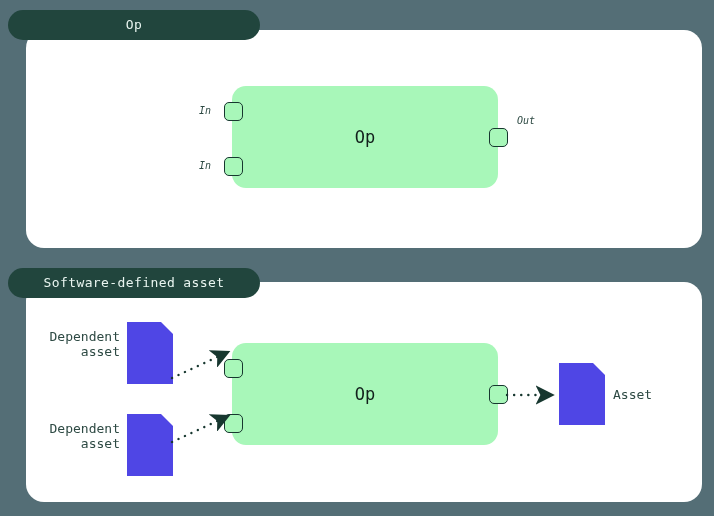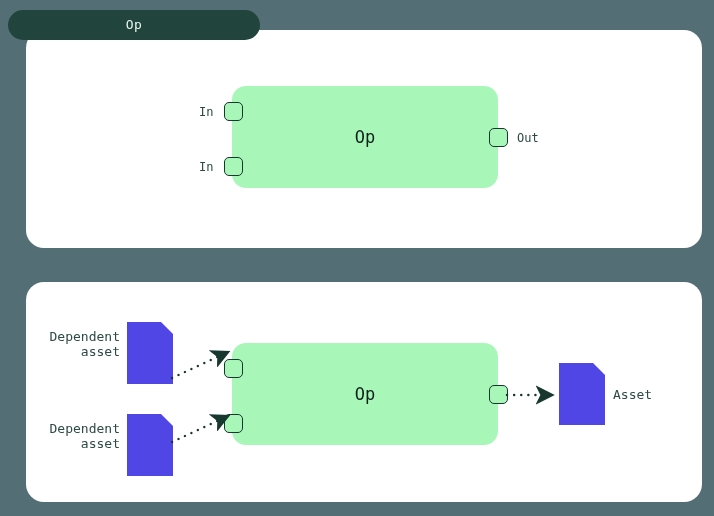--- a/index.html
+++ b/index.html
@@ -79,27 +79,28 @@
   #port-in-2-top  { left: 224px; top: 157px; }
   #port-out-top   { left: 489px; top: 128px; }
 
   #port-in-1-bot  { left: 224px; top: 359px; }
   #port-in-2-bot  { left: 224px; top: 414px; }
   #port-out-bot   { left: 489px; top: 385px; }
 
   
   .port-label {
     position: absolute;
-    font-size: 12px;
+    font-size: 10px;
     color: #2e4a44;
     white-space: nowrap;
+    font-style: italic;
   }
   #label-in-1 { left: 199px; top: 105px; text-align: right; }
   #label-in-2 { left: 199px; top: 160px; text-align: right; }
-  #label-out  { left: 517px; top: 131px; }
+  #label-out  { left: 517px; top: 115px; }
 
   
   .asset-label {
     position: absolute;
     font-size: 13px;
     color: #2e4a44;
     line-height: 15px;
     white-space: pre-line;
   }
   #label-dep-1 { left: 44px; top: 329px; width: 76px; text-align: right; }
@@ -143,20 +144,21 @@
   <div class="port" id="port-in-1-top"></div>
 
   <div class="port-label" id="label-in-2">In</div>
   <div class="port" id="port-in-2-top"></div>
 
   <div class="port" id="port-out-top"></div>
   <div class="port-label" id="label-out">Out</div>
 
   <div class="panel" id="panel-sda"></div>
 
+  <div class="tab" id="tab-sda">Software-defined asset</div>
 
   <div class="op-node" id="op-node-bottom">
     <div class="op-node-label">Op</div>
   </div>
 
   <div class="port" id="port-in-1-bot"></div>
   <div class="port" id="port-in-2-bot"></div>
   <div class="port" id="port-out-bot"></div>
 
   <div class="asset-label" id="label-dep-1">Dependent

